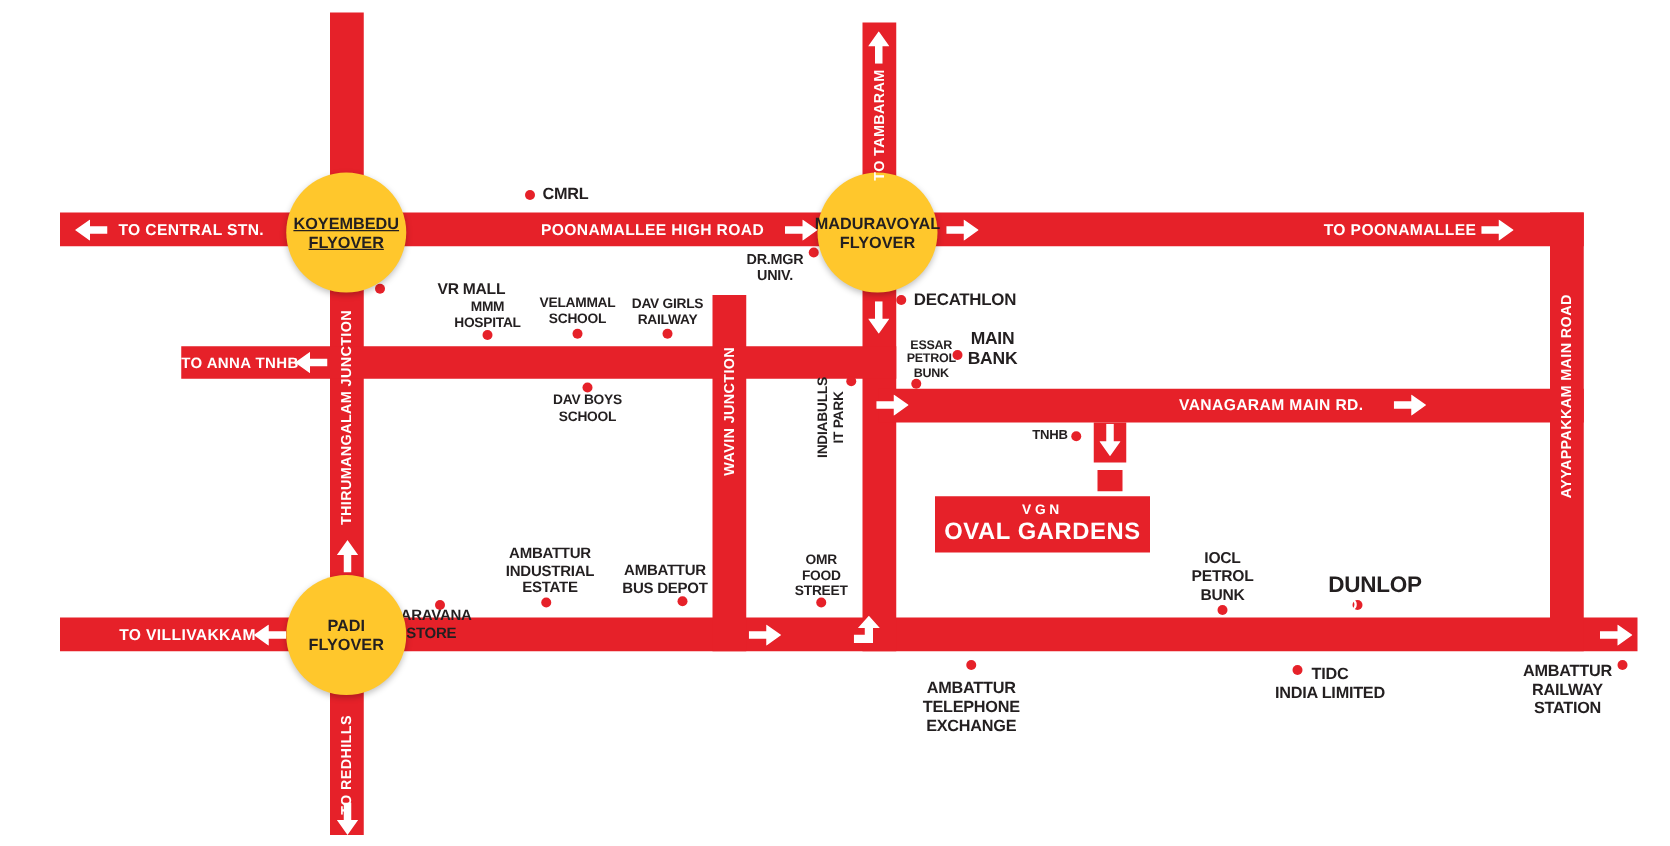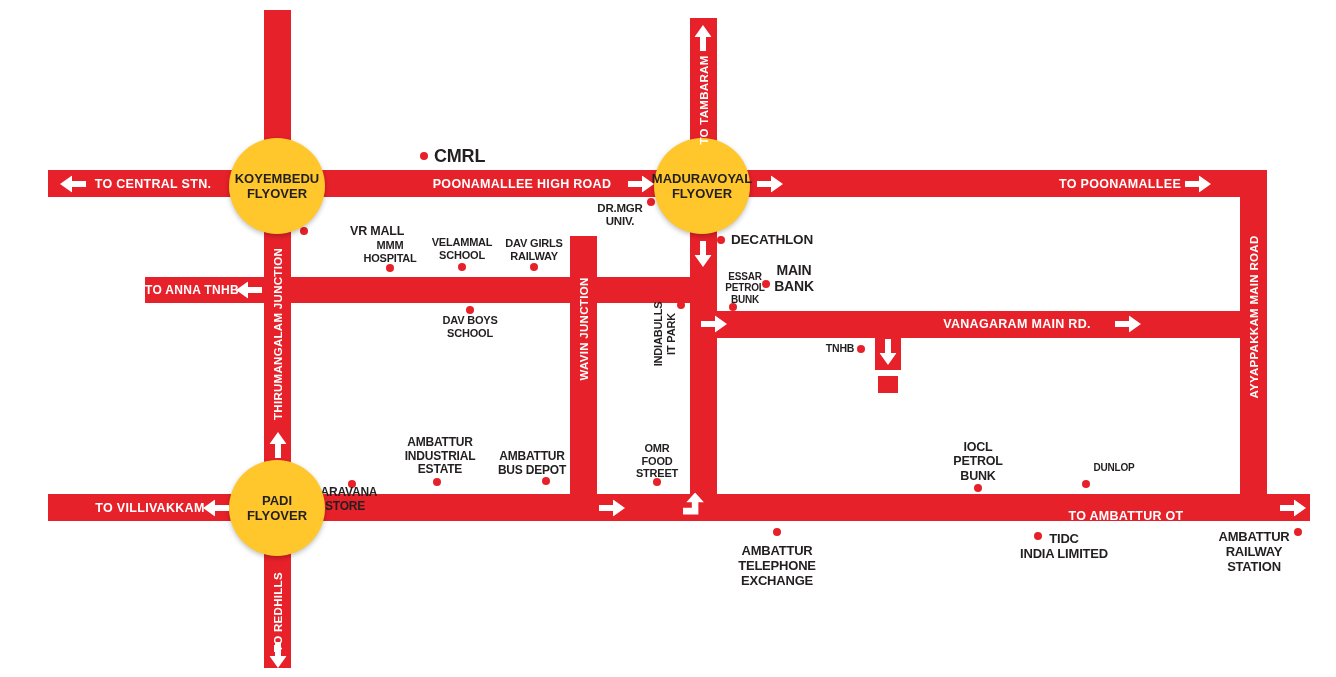--- a/index.html
+++ b/index.html
@@ -22,31 +22,35 @@
   .poi-label.vertical{transform:translate(-50%,-50%) rotate(-90deg)}
   .project-box{position:absolute;background:var(--road-color);color:#fff;display:flex;
        flex-direction:column;align-items:center;justify-content:center;z-index:25;text-align:center}
   .project-brand{font-size:11px;font-weight:bold;letter-spacing:3px;line-height:1.2}
   .project-name{font-size:19px;font-weight:bold;letter-spacing:.5px;line-height:1.15}
 </style>
 </head>
 <body>
 
 <div id="map">
+  <div id="project-box" class="project-box" style="left: 748px; top: 397px; width: 172px; height: 45px;">
+    <div class="project-brand">VGN</div>
+    <div class="project-name">OVAL GARDENS</div>
+  </div>
 <div class="road" style="left: 48px; top: 170px; width: 1219px; height: 27px;"></div>
     <div class="road" style="left: 48px; top: 494px; width: 1262px; height: 27px;"></div>
     <div class="road" style="left: 264px; top: 10px; width: 27px; height: 658px;"></div>
     <div class="road" style="left: 690px; top: 18px; width: 27px; height: 503px;"></div>
     <div class="road" style="left: 570px; top: 236px; width: 27px; height: 285px;"></div>
     <div class="road" style="left: 145px; top: 277px; width: 572px; height: 26px;"></div>
     <div class="road" style="left: 703px; top: 311px; width: 564px; height: 27px;"></div>
     <div class="road" style="left: 1240px; top: 170px; width: 27px; height: 351px;"></div>
     <div class="road" style="left: 875px; top: 338px; width: 26px; height: 32px;"></div>
     <div class="road" style="left: 878px; top: 376px; width: 20px; height: 17px;"></div>
-    <div class="flyover" style="left: 229px; top: 138px; height: 96px; width: 96px;">
+    <div class="flyover" style="left: 229px; top: 138px; height: 96px; width: 96px; text-decoration: underline;">
       <div class="flyover-text">KOYEMBEDU
 FLYOVER</div>
     </div>
     <div class="flyover" style="left: 654px; top: 138px; height: 96px; width: 96px;">
       <div class="flyover-text">MADURAVOYAL
 FLYOVER</div>
     </div>
     <div class="flyover" style="left: 229px; top: 460px; height: 96px; width: 96px;">
       <div class="flyover-text">PADI
 FLYOVER</div>
@@ -54,21 +58,21 @@
     <div class="road-label" style="left: 153px; top: 184px;">TO CENTRAL STN.</div>
     <div class="road-label" style="left: 522px; top: 184px;">POONAMALLEE HIGH ROAD</div>
     <div class="road-label" style="left: 1120px; top: 184px;">TO POONAMALLEE</div>
     <div class="road-label" style="left: 192px; top: 290px; font-size: 12px;">TO ANNA TNHB</div>
     <div class="road-label vertical" style="left: 278px; top: 334px; font-size: 11.5px;">THIRUMANGALAM JUNCTION</div>
     <div class="road-label vertical" style="left: 584px; top: 329px; font-size: 11.5px;">WAVIN JUNCTION</div>
     <div class="road-label vertical" style="left: 704px; top: 100px; font-size: 11.5px;">TO TAMBARAM</div>
     <div class="road-label" style="left: 1017px; top: 324px;">VANAGARAM MAIN RD.</div>
     <div class="road-label vertical" style="left: 1254px; top: 317px; font-size: 11.5px;">AYYAPPAKKAM MAIN ROAD</div>
     <div class="road-label" style="left: 150px; top: 508px;">TO VILLIVAKKAM</div>
-    <div class="road-label" style="left: 1126px; top: 516px;">TO AMBATTUR OT</div>
+    <div class="road-label" style="left: 1126px; top: 484px;">TO AMBATTUR OT</div>
     <div class="road-label vertical" style="left: 278px; top: 612px; font-size: 11.5px;">TO REDHILLS</div>
     <svg class="arrow" viewBox="0 0 26 17" width="26" height="17" style="transform: translate(-50%, -50%) rotate(180deg); left: 73px; top: 184px;">
       <polygon fill="#ffffff" points="0,5.5 14,5.5 14,0 26,8.5 14,17 14,11.5 0,11.5"></polygon>
     </svg>
     <svg class="arrow" viewBox="0 0 26 17" width="26" height="17" style="transform: translate(-50%, -50%) rotate(0deg); left: 641px; top: 184px;">
       <polygon fill="#ffffff" points="0,5.5 14,5.5 14,0 26,8.5 14,17 14,11.5 0,11.5"></polygon>
     </svg>
     <svg class="arrow" viewBox="0 0 26 17" width="26" height="17" style="transform: translate(-50%, -50%) rotate(0deg); left: 770px; top: 184px;">
       <polygon fill="#ffffff" points="0,5.5 14,5.5 14,0 26,8.5 14,17 14,11.5 0,11.5"></polygon>
     </svg>
@@ -105,21 +109,21 @@
     <svg class="arrow" viewBox="0 0 20 21" width="22" height="23" style="transform: translate(-50%, -50%); left: 694px; top: 504px;">
       <polygon fill="#ffffff" points="0,14 8,14 8,9 3,9 11,0 19,9 14,9 14,20 0,20"></polygon>
     </svg>
     <svg class="arrow" viewBox="0 0 26 17" width="26" height="17" style="transform: translate(-50%, -50%) rotate(0deg); left: 1293px; top: 508px;">
       <polygon fill="#ffffff" points="0,5.5 14,5.5 14,0 26,8.5 14,17 14,11.5 0,11.5"></polygon>
     </svg>
     <svg class="arrow" viewBox="0 0 26 17" width="26" height="17" style="transform: translate(-50%, -50%) rotate(90deg); left: 278px; top: 655px;">
       <polygon fill="#ffffff" points="0,5.5 14,5.5 14,0 26,8.5 14,17 14,11.5 0,11.5"></polygon>
     </svg>
     <div class="poi-dot" style="left: 424px; top: 156px;"></div>
-    <div class="poi-label left" style="left: 434px; top: 156px; font-size: 18px;">CMRL</div>
+    <div class="poi-label left" style="left: 434px; top: 156px; font-size: 13px;">CMRL</div>
     <div class="poi-dot" style="left: 304px; top: 231px;"></div>
     <div class="poi-label left" style="left: 314px; top: 231px; font-size: 12.5px; margin-left: 36px;">VR MALL</div>
     <div class="poi-dot" style="left: 390px; top: 268px;"></div>
     <div class="poi-label" style="left: 390px; top: 252px; font-size: 11px;">MMM
 HOSPITAL</div>
     <div class="poi-dot" style="left: 462px; top: 267px;"></div>
     <div class="poi-label" style="left: 462px; top: 249px; font-size: 11px;">VELAMMAL
 SCHOOL</div>
     <div class="poi-dot" style="left: 534px; top: 267px;"></div>
     <div class="poi-label" style="left: 534px; top: 250px; font-size: 11px;">DAV GIRLS
@@ -156,21 +160,21 @@
 BUS DEPOT</div>
     <div class="poi-dot" style="left: 657px; top: 482px;"></div>
     <div class="poi-label" style="left: 657px; top: 461px; font-size: 11px;">OMR
 FOOD
 STREET</div>
     <div class="poi-dot" style="left: 978px; top: 488px;"></div>
     <div class="poi-label" style="left: 978px; top: 461px; font-size: 12.5px;">IOCL
 PETROL
 BUNK</div>
     <div class="poi-dot" style="left: 1086px; top: 484px;"></div>
-    <div class="poi-label" style="left: 1100px; top: 468px; font-size: 10px; margin-left: 14px;">DUNLOP</div>
+    <div class="poi-label" style="left: 1100px; top: 468px; font-size: 18px;">DUNLOP</div>
     <div class="poi-dot" style="left: 777px; top: 532px;"></div>
     <div class="poi-label" style="left: 777px; top: 566px; font-size: 13px;">AMBATTUR
 TELEPHONE
 EXCHANGE</div>
     <div class="poi-dot" style="left: 1038px; top: 536px;"></div>
     <div class="poi-label" style="left: 1064px; top: 547px; font-size: 13px;">TIDC
 INDIA LIMITED</div>
     <div class="poi-dot" style="left: 1298px; top: 532px;"></div>
     <div class="poi-label" style="left: 1254px; top: 552px; font-size: 13px;">AMBATTUR
 RAILWAY

